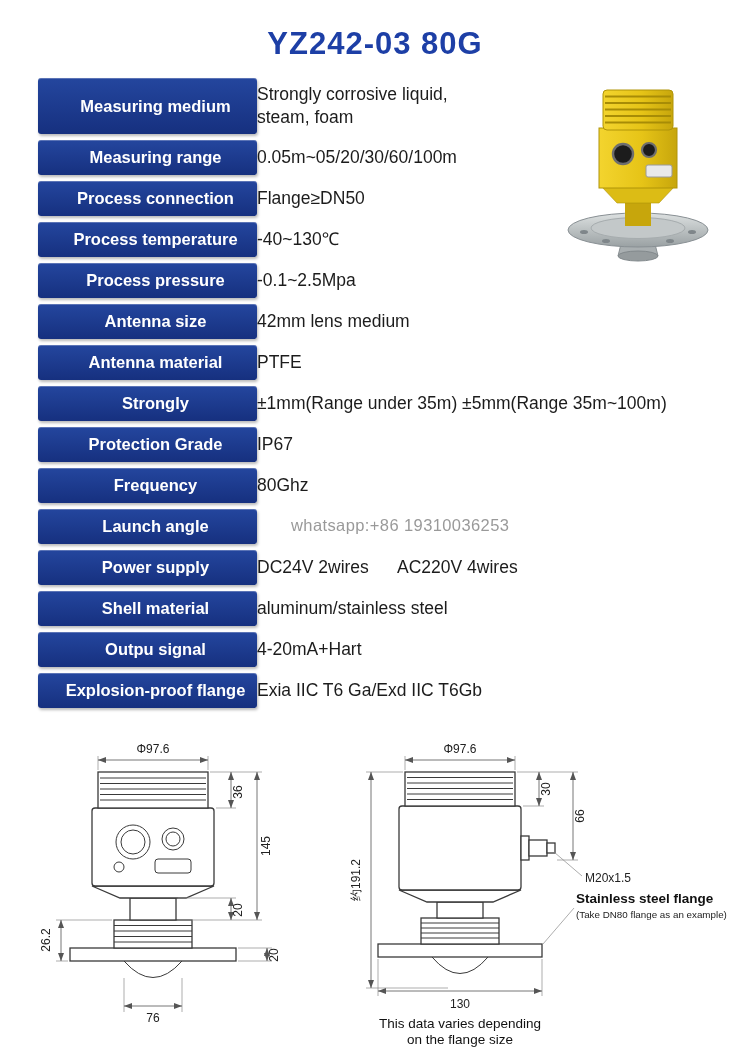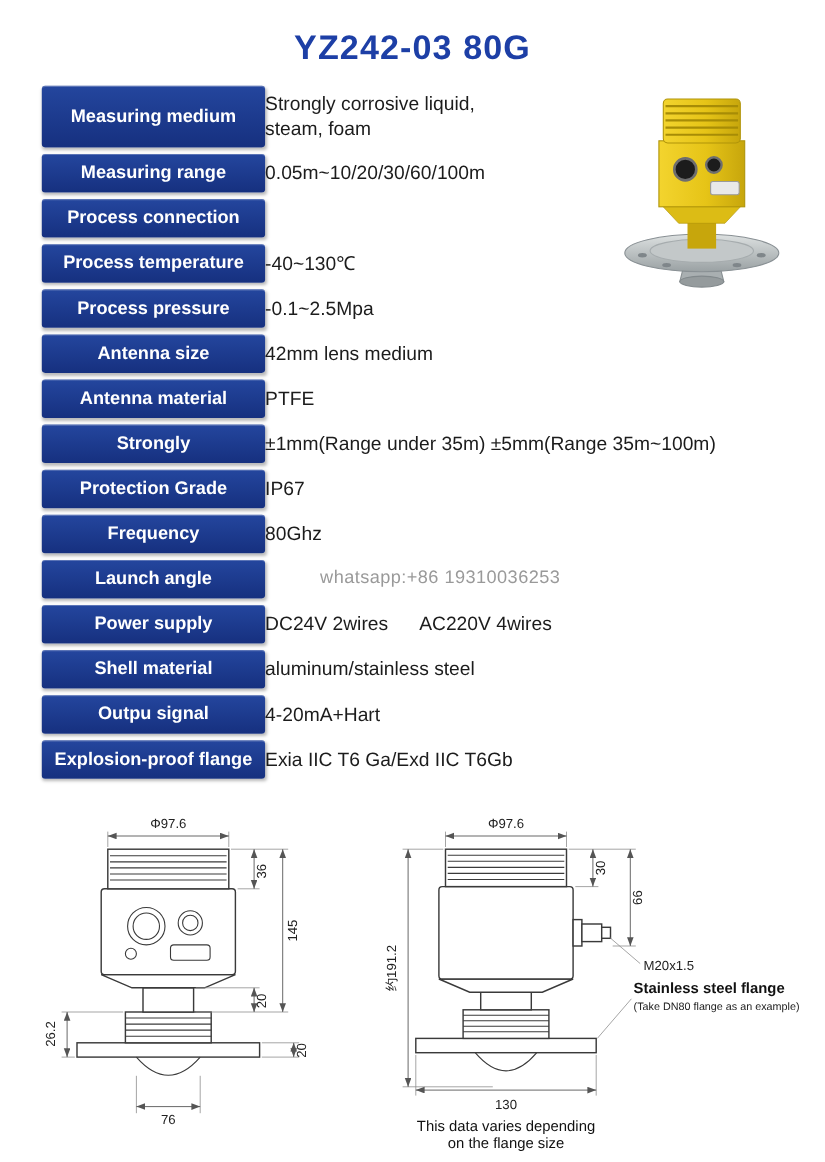--- a/index.html
+++ b/index.html
@@ -7,21 +7,21 @@
         font-family:"Liberation Sans",sans-serif;}
   .title{padding-top:26px;text-align:center;font-size:31px;font-weight:bold;
          color:#1d3fa6;letter-spacing:1px;}
   .spec-table{position:absolute;left:38px;top:78px;width:676px;
               display:flex;flex-direction:column;gap:6px;}
   .spec-row{display:flex;align-items:stretch;min-height:35px;}
   .spec-row.tall{min-height:56px;}
   .spec-label{width:203px;flex:none;display:flex;align-items:center;justify-content:center;
               background:linear-gradient(180deg,#24469e 0%,#16307f 100%);
               color:#ffffff;font-weight:bold;font-size:16.5px;text-align:center;
-              border-radius:3px;box-shadow:inset 0 1px 0 rgba(255,255,255,.25),1px 2px 3px rgba(0,0,0,.28);}
+              border-radius:3px;box-shadow:inset 0 1px 0 rgba(255,255,255,.25),1px 2px 3px rgba(0,0,0,.28);padding-left:16px;}
   .spec-value{flex:1;display:flex;align-items:center;
               font-size:17.5px;color:#1c1c1c;white-space:pre-wrap;line-height:1.3;}
   .watermark{position:absolute;left:243px;top:516px;font-size:16.5px;color:#8f8f8f;
              opacity:.9;letter-spacing:.4px;pointer-events:none;padding-left:48px;}
   .product-photo{position:absolute;right:36px;top:82px;}
   .drawings{position:absolute;left:0;top:740px;width:684px;height:316px;}
   .drawing-left{position:absolute;left:28px;top:0;}
   .drawing-right{position:absolute;left:330px;top:0;}
   svg .dev{stroke:#3a3a3a;stroke-width:1.3;fill:#ffffff;}
   svg .devline{stroke:#3a3a3a;stroke-width:1;fill:none;}
@@ -40,24 +40,25 @@
   <div class="title">YZ242-03  80G</div>
 
   <div class="spec-table">
     <div class="spec-row tall">
       <div class="spec-label">Measuring medium</div>
       <div class="spec-value">Strongly corrosive liquid,
 steam, foam</div>
     </div>
     <div class="spec-row">
       <div class="spec-label">Measuring range</div>
-      <div class="spec-value">0.05m~10/20/30/60/100m</div>
+      <div class="spec-value">0.05m~05/20/30/60/100m</div>
     </div>
     <div class="spec-row">
       <div class="spec-label">Process connection</div>
+      <div class="spec-value">Flange≥DN50</div>
     </div>
     <div class="spec-row">
       <div class="spec-label">Process temperature</div>
       <div class="spec-value">-40~130℃</div>
     </div>
     <div class="spec-row">
       <div class="spec-label">Process pressure</div>
       <div class="spec-value">-0.1~2.5Mpa</div>
     </div>
     <div class="spec-row">

